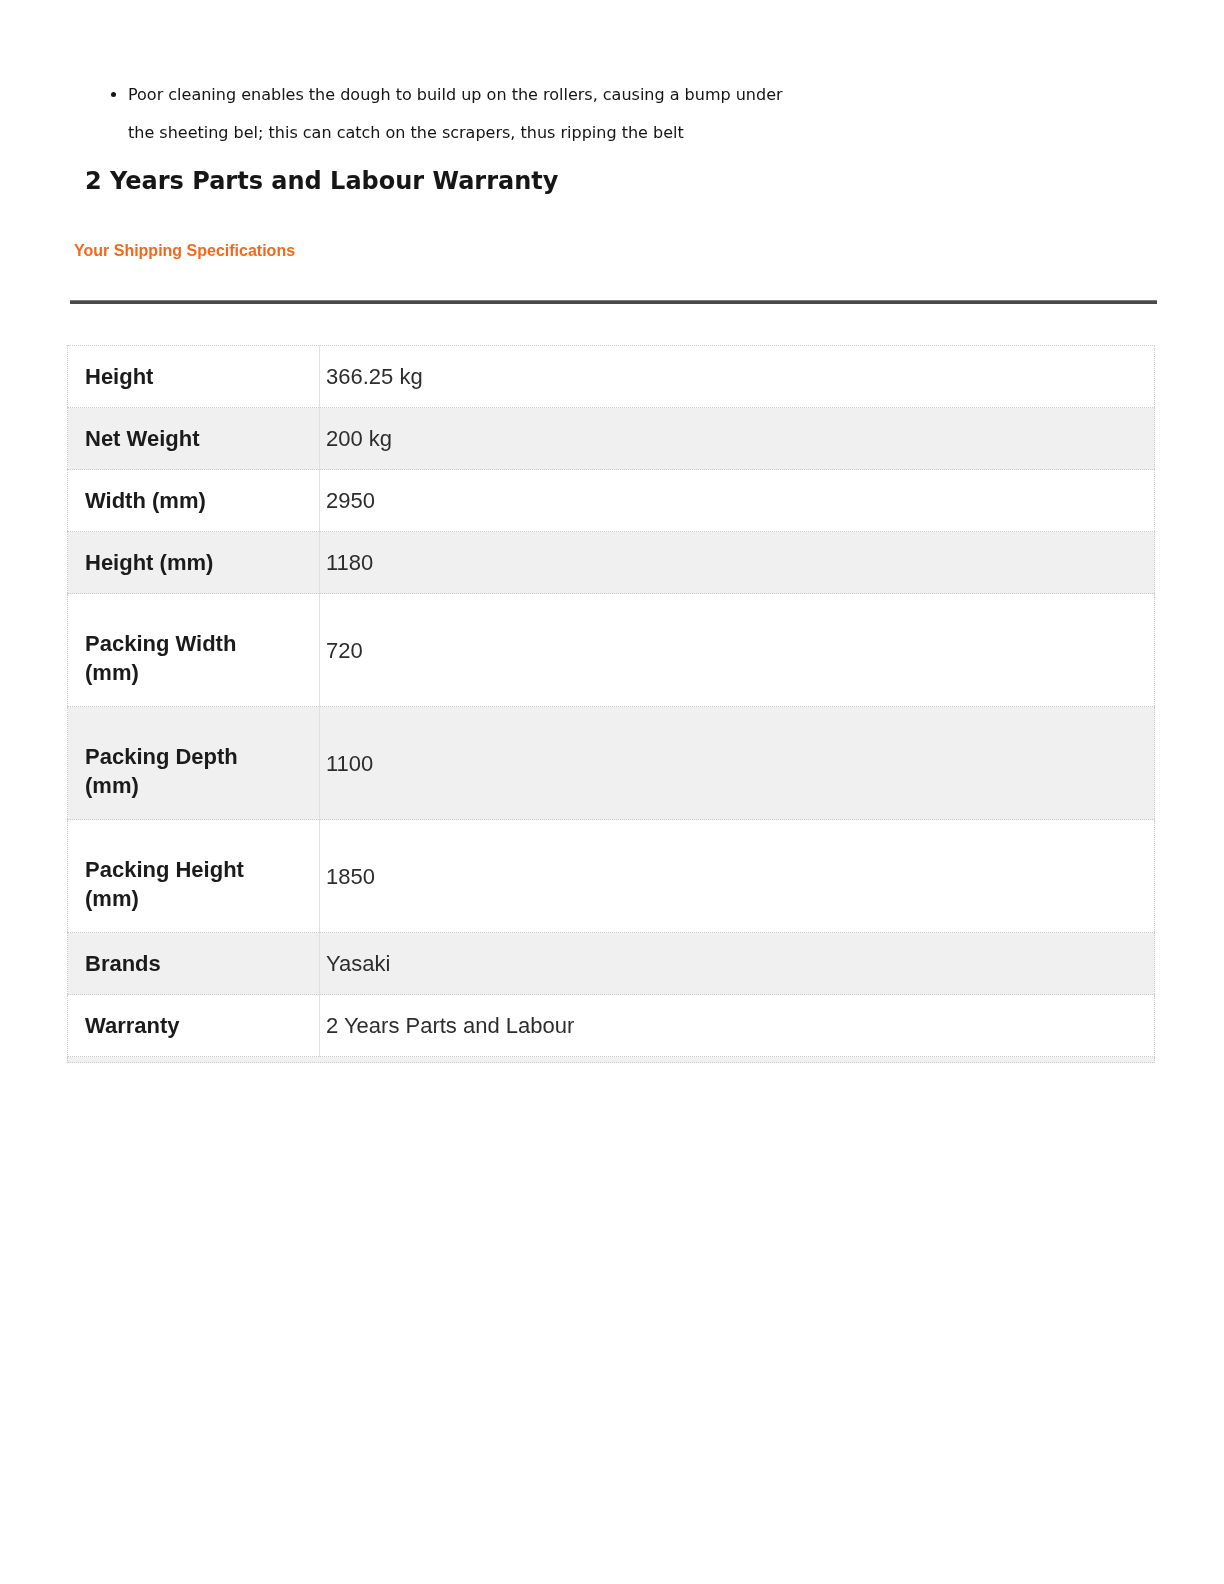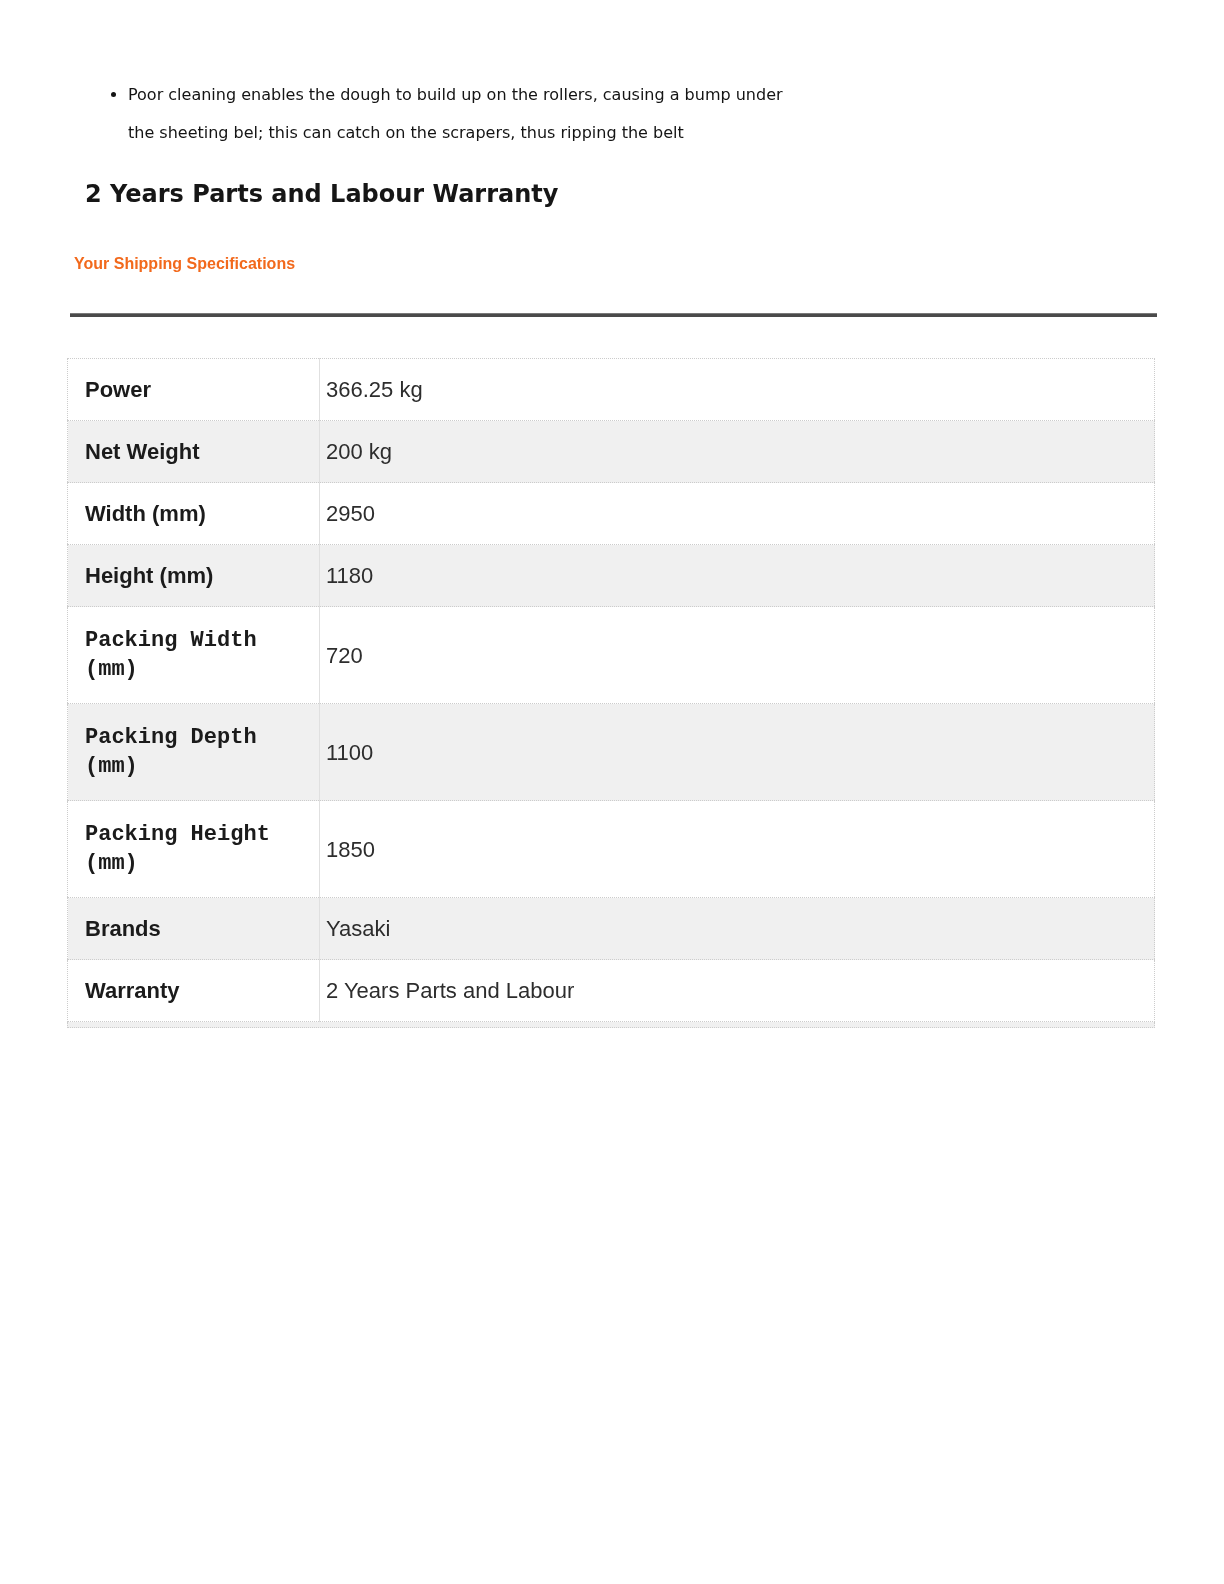--- a/index.html
+++ b/index.html
@@ -21,21 +21,21 @@
     padding-left: 61px;
     list-style: disc outside;
   }
   ul.feature-list li {
     font-size: 16px;
     line-height: 38px;
     color: #141414;
     white-space: pre-line;
   }
   h3.warranty-heading {
-    margin: 29px 0 0 18px;
+    margin: 16px 0 0 18px;
     font-size: 24px;
     line-height: 26px;
     font-weight: bold;
     color: #161616;
     font-family: "DejaVu Sans", sans-serif;
   }
   h2.section-heading {
     margin: 44px 0 0 7px;
     font-size: 16px;
     line-height: 25px;
@@ -75,23 +75,22 @@
   }
   td.spec-label {
     width: 252px;
     padding: 16px 8px 16px 17px;
     font-weight: bold;
     color: #1b1b1b;
     white-space: pre-line;
     border-right: 1px solid #e0e0e0;
   }
   td.spec-label.two-line {
-    padding-top: 19px;
+    padding-top: 35px;
     padding-bottom: 19px;
-    font-family: Liberation Mono, monospace;
   }
   td.spec-value {
     padding: 16px 12px 16px 6px;
     color: #2d2d2d;
   }
   .table-bottom-strip {
     width: 1088px;
     height: 6px;
     background: #f0f0f0;
     border-left: 1px dotted #cccccc;
@@ -113,21 +112,21 @@
 
   <h2 class="section-heading">Your Shipping Specifications</h2>
 
   <div class="section-divider"></div>
 
   <div class="spec-table-wrap">
     <table class="spec-table">
       <tbody>
 
           <tr>
-            <td class="spec-label">Power</td>
+            <td class="spec-label">Height</td>
             <td class="spec-value">366.25 kg</td>
           </tr>
 
           <tr>
             <td class="spec-label">Net Weight</td>
             <td class="spec-value">200 kg</td>
           </tr>
 
           <tr>
             <td class="spec-label">Width (mm)</td>

